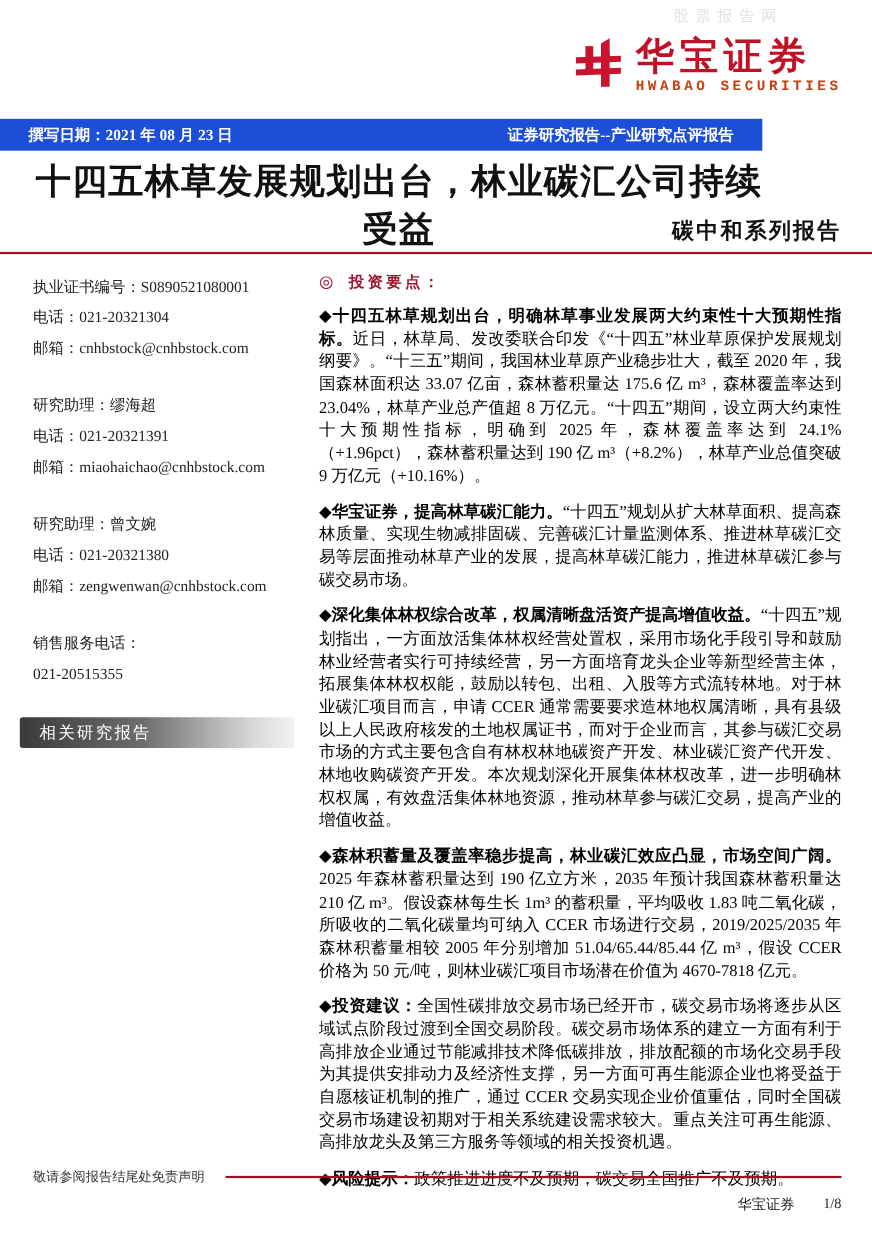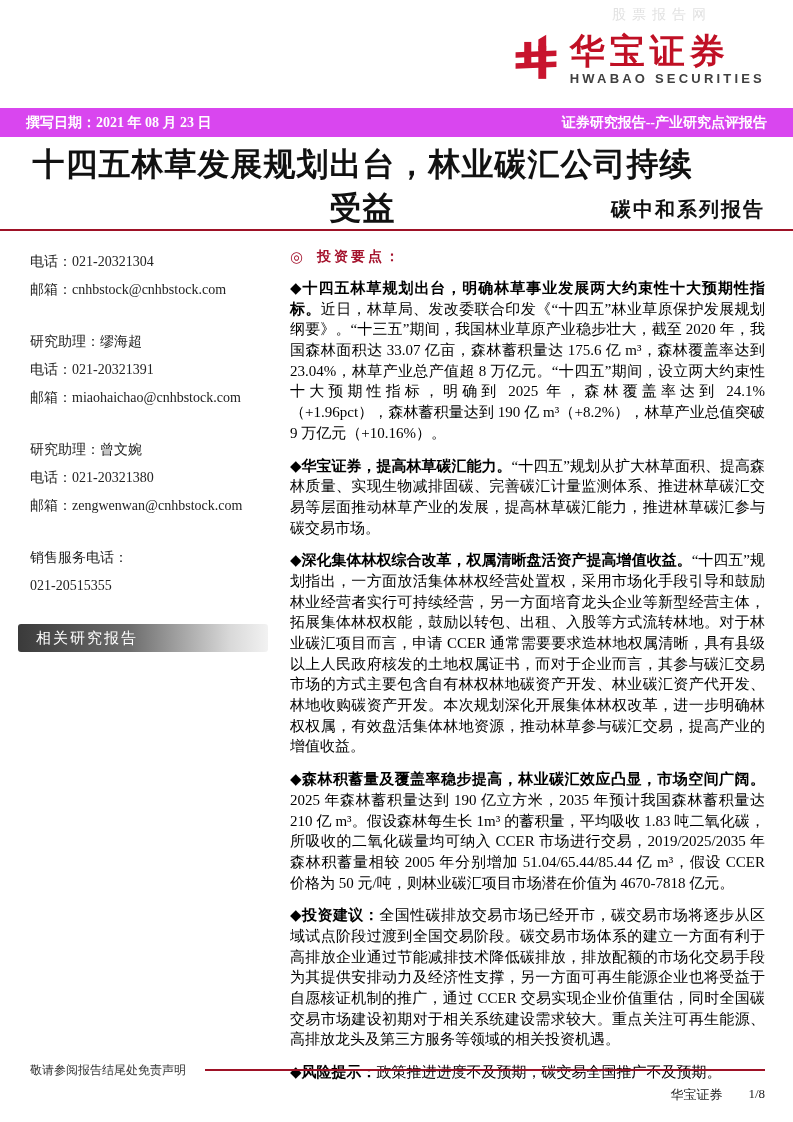--- a/index.html
+++ b/index.html
@@ -24,27 +24,27 @@
     position:absolute; top:30px; right:28px;
     display:flex; align-items:center; gap:12px;
   }
   .logo-mark { width:44px; height:60px; }
   .logo-text { display:flex; flex-direction:column; align-items:flex-start; }
   .logo-cn {
     color:#c01025; font-size:35px; font-weight:bold; letter-spacing:5px;
     line-height:1.05; font-family:"Liberation Serif",serif;
   }
   .logo-en {
-    color:#404040; font-size:13px; font-weight:bold; letter-spacing:3.2px;
-    font-family:Liberation Sans, sans-serif; margin-top:0;
+    color:#c2410c; font-size:13px; font-weight:bold; letter-spacing:3.2px;
+    font-family:Liberation Mono, monospace; margin-top:0;
   }
   
   .banner {
-    position:absolute; top:108px; left:0; width:793px; height:29px;
-    background:#d946ef; color:#ffffff;
+    position:absolute; top:108px; left:0; width:693px; height:29px;
+    background:#1d4ed8; color:#ffffff;
     display:flex; justify-content:space-between; align-items:center;
     padding:0 26px; font-size:14px; font-weight:bold;
   }
   
   .report-title {
     position:absolute; top:143px; left:0; width:725px;
     text-align:center; font-size:32px; font-weight:bold;
     letter-spacing:1px; color:#111111; padding:0 30px;
   }
   .report-series {
@@ -129,20 +129,21 @@
   </div>
 
   <div class="report-title">十四五林草发展规划出台，林业碳汇公司持续受益</div>
   <div class="report-series">碳中和系列报告</div>
   <div class="title-rule"></div>
 
   <div class="content">
 
     <div class="sidebar">
       <div class="sb-group">
+        <div class="sb-line">执业证书编号：S0890521080001</div>
         <div class="sb-line">电话：021-20321304</div>
         <div class="sb-line">邮箱：cnhbstock@cnhbstock.com</div>
       </div>
       <div class="sb-group">
         <div class="sb-line">研究助理：缪海超</div>
         <div class="sb-line">电话：021-20321391</div>
         <div class="sb-line">邮箱：miaohaichao@cnhbstock.com</div>
       </div>
       <div class="sb-group">
         <div class="sb-line">研究助理：曾文婉</div>

